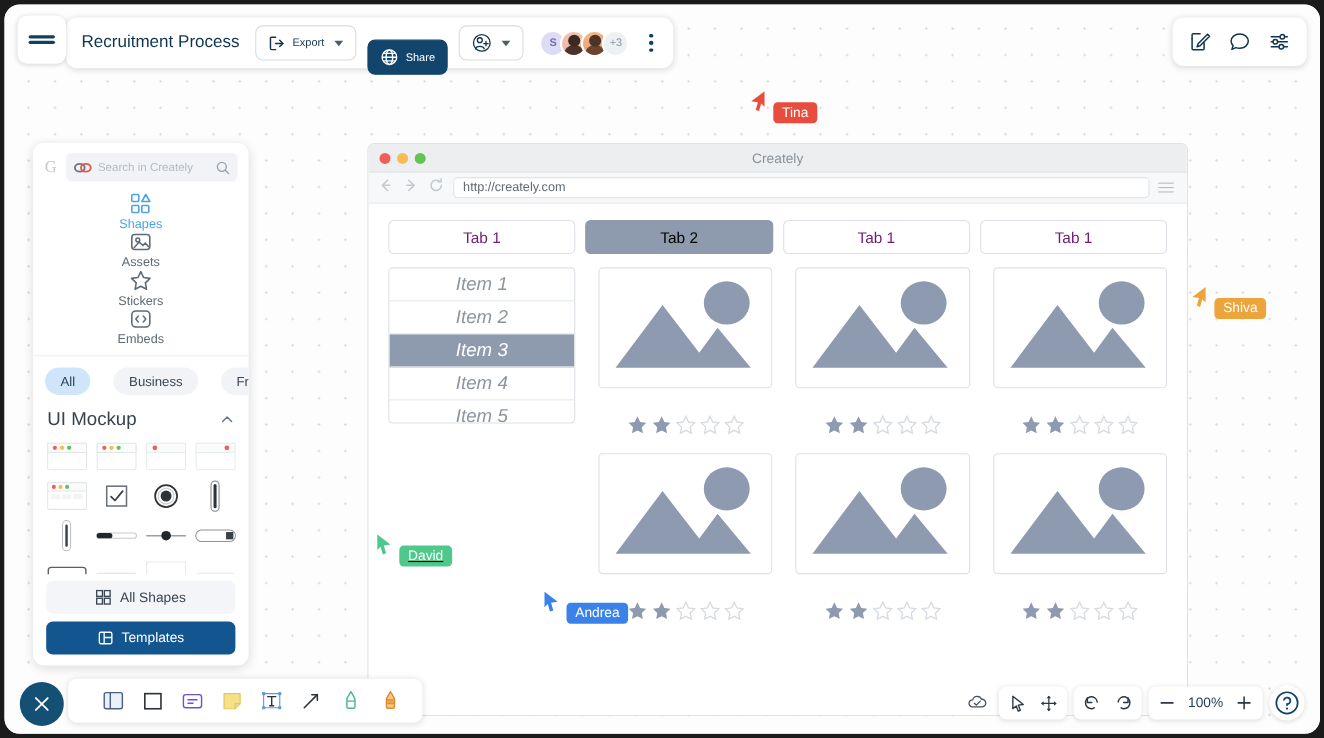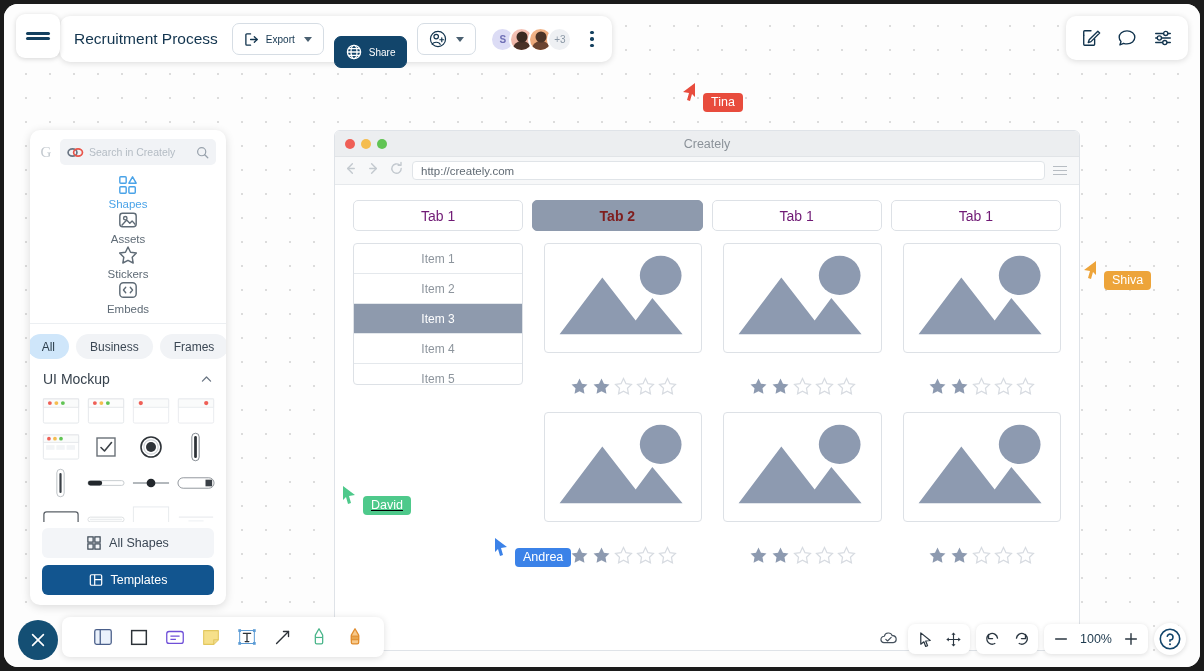--- a/index.html
+++ b/index.html
@@ -116,33 +116,33 @@
     flex:1; height: 26px; background:#f1f3f6; border-radius: 5px;
     display:flex; align-items:center; gap:5px; padding: 0 7px;
   }
   #search-box .ph { flex:1; font-size: 10.5px; color:#b4bcc4; white-space:nowrap; }
 
   #cat-row { display:flex; padding: 4px 4px 8px; border-bottom:1px solid #eceff2;flex-direction:column; }
   .cat { flex:1; display:flex; flex-direction:column; align-items:center; gap:3px; cursor:pointer; }
   .cat span { font-size: 11.5px; color:#5f6b76; }
   .cat.active span { color:#4aa3e8; }
 
-  #filter-row { display:flex; gap:7px; padding: 10px 11px 8px; justify-content: center; }
+  #filter-row { display:flex; gap:21px; padding: 10px 11px 8px; }
   .chip {
     height:25px; padding:0 14px; border-radius: 13px;
     background:#f1f3f6; color:#3b4754; font-size:12px;
     display:flex; align-items:center; cursor:pointer;
   }
   .chip.active { background:#cfe6fa; color:#2c3e4c; }
 
   #section-head {
     display:flex; align-items:center; justify-content:space-between;
     padding: 4px 13px 7px; cursor:pointer;
   }
-  #section-head .t { font-size: 14px; color:#37424d; }
+  #section-head .t { font-size: 17px; color:#37424d; }
 
   #shape-grid {
     flex:1; display:grid; grid-template-columns: repeat(4, 1fr);
     gap: 6px 0; padding: 2px 8px 6px; overflow:hidden; align-content:start;
   }
   .sh { height: 30px; display:flex; align-items:center; justify-content:center; cursor:pointer; }
 
   #panel-footer { padding: 6px 12px 10px; display:flex; flex-direction:column; gap:7px; }
   .pf-btn {
     height: 30px; border-radius:6px; display:flex; align-items:center;
@@ -175,27 +175,27 @@
   }
   #mk-burger { display:flex; flex-direction:column; gap:2.5px; padding-right:4px;}
   #mk-burger i { width:14px;height:1.5px;background:#b7bdc3;display:block;}
 
   #mk-tabs { display:flex; gap:9px; padding: 15px 18px 0; }
   .mk-tab {
     flex:1; height: 31px; border:1px solid #dde1e6; border-radius:5px;
     display:flex; align-items:center; justify-content:center;
     font-size: 14px; color:#701a75; background:#fff; cursor:pointer;
   }
-  .mk-tab.active { background:#8e9aad; border-color:#8e9aad; color:#7f1d1d;font-weight:bold; }
+  .mk-tab.active { background:#8e9aad; border-color:#8e9aad; color:#000000; }
 
   #mk-body { display:flex; gap:0; padding: 12px 18px 0; }
   #mk-list { width: 170px; border:1px solid #dde1e6; border-radius:4px; overflow:hidden; height:142px;}
   .li {
     height: 30px; display:flex; align-items:center; justify-content:center;
-    font-size: 12px; color:#8d959d; border-bottom:1px solid #e4e8ec; cursor:pointer;
+    font-size: 17px; color:#8d959d; border-bottom:1px solid #e4e8ec; cursor:pointer;font-style:italic;
   }
   .li:last-child { border-bottom:none; }
   .li.active { background:#8e9aad; color:#fff; }
 
   .cards-wrap { flex:1; display:flex; gap:21px; padding-left:21px; }
   .card { flex:1; }
   .img-ph {
     height: 110px; border:1px solid #dde1e6; border-radius:4px;
     position:relative; overflow:hidden; background:#fff;
   }

